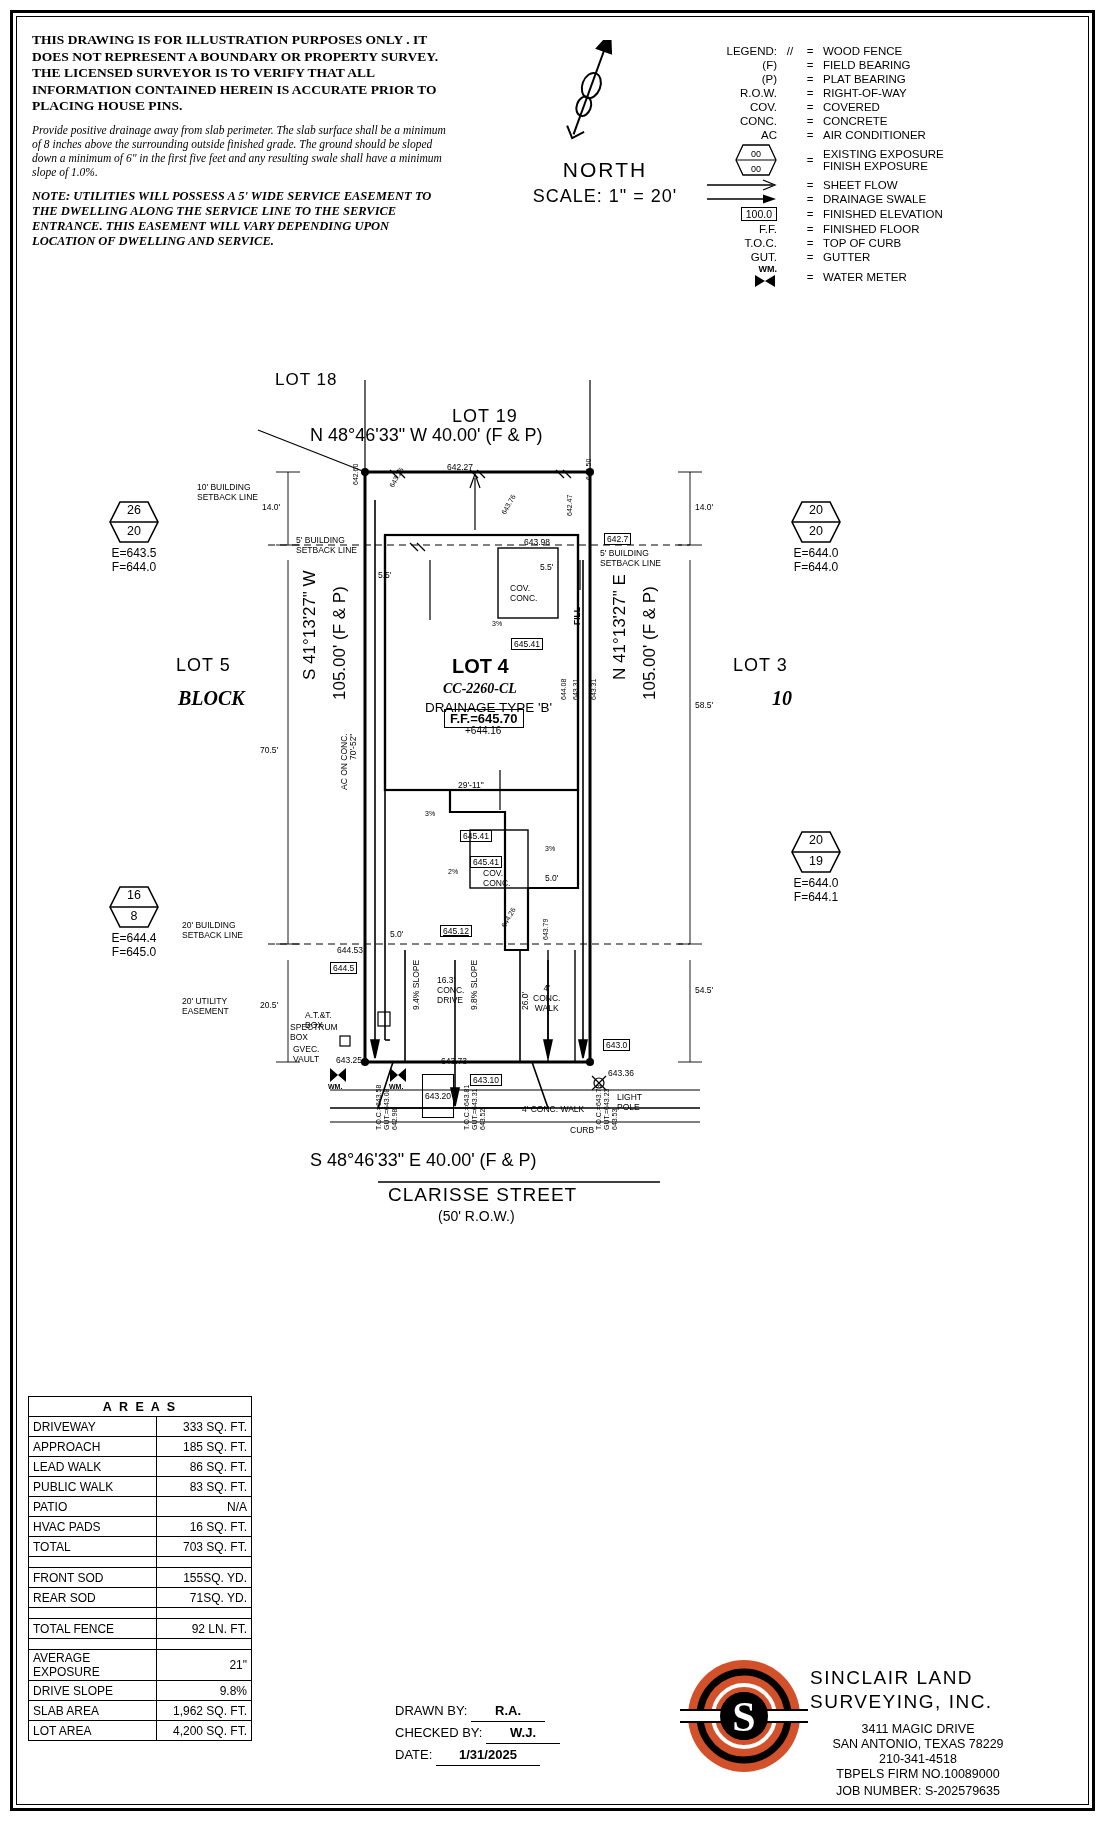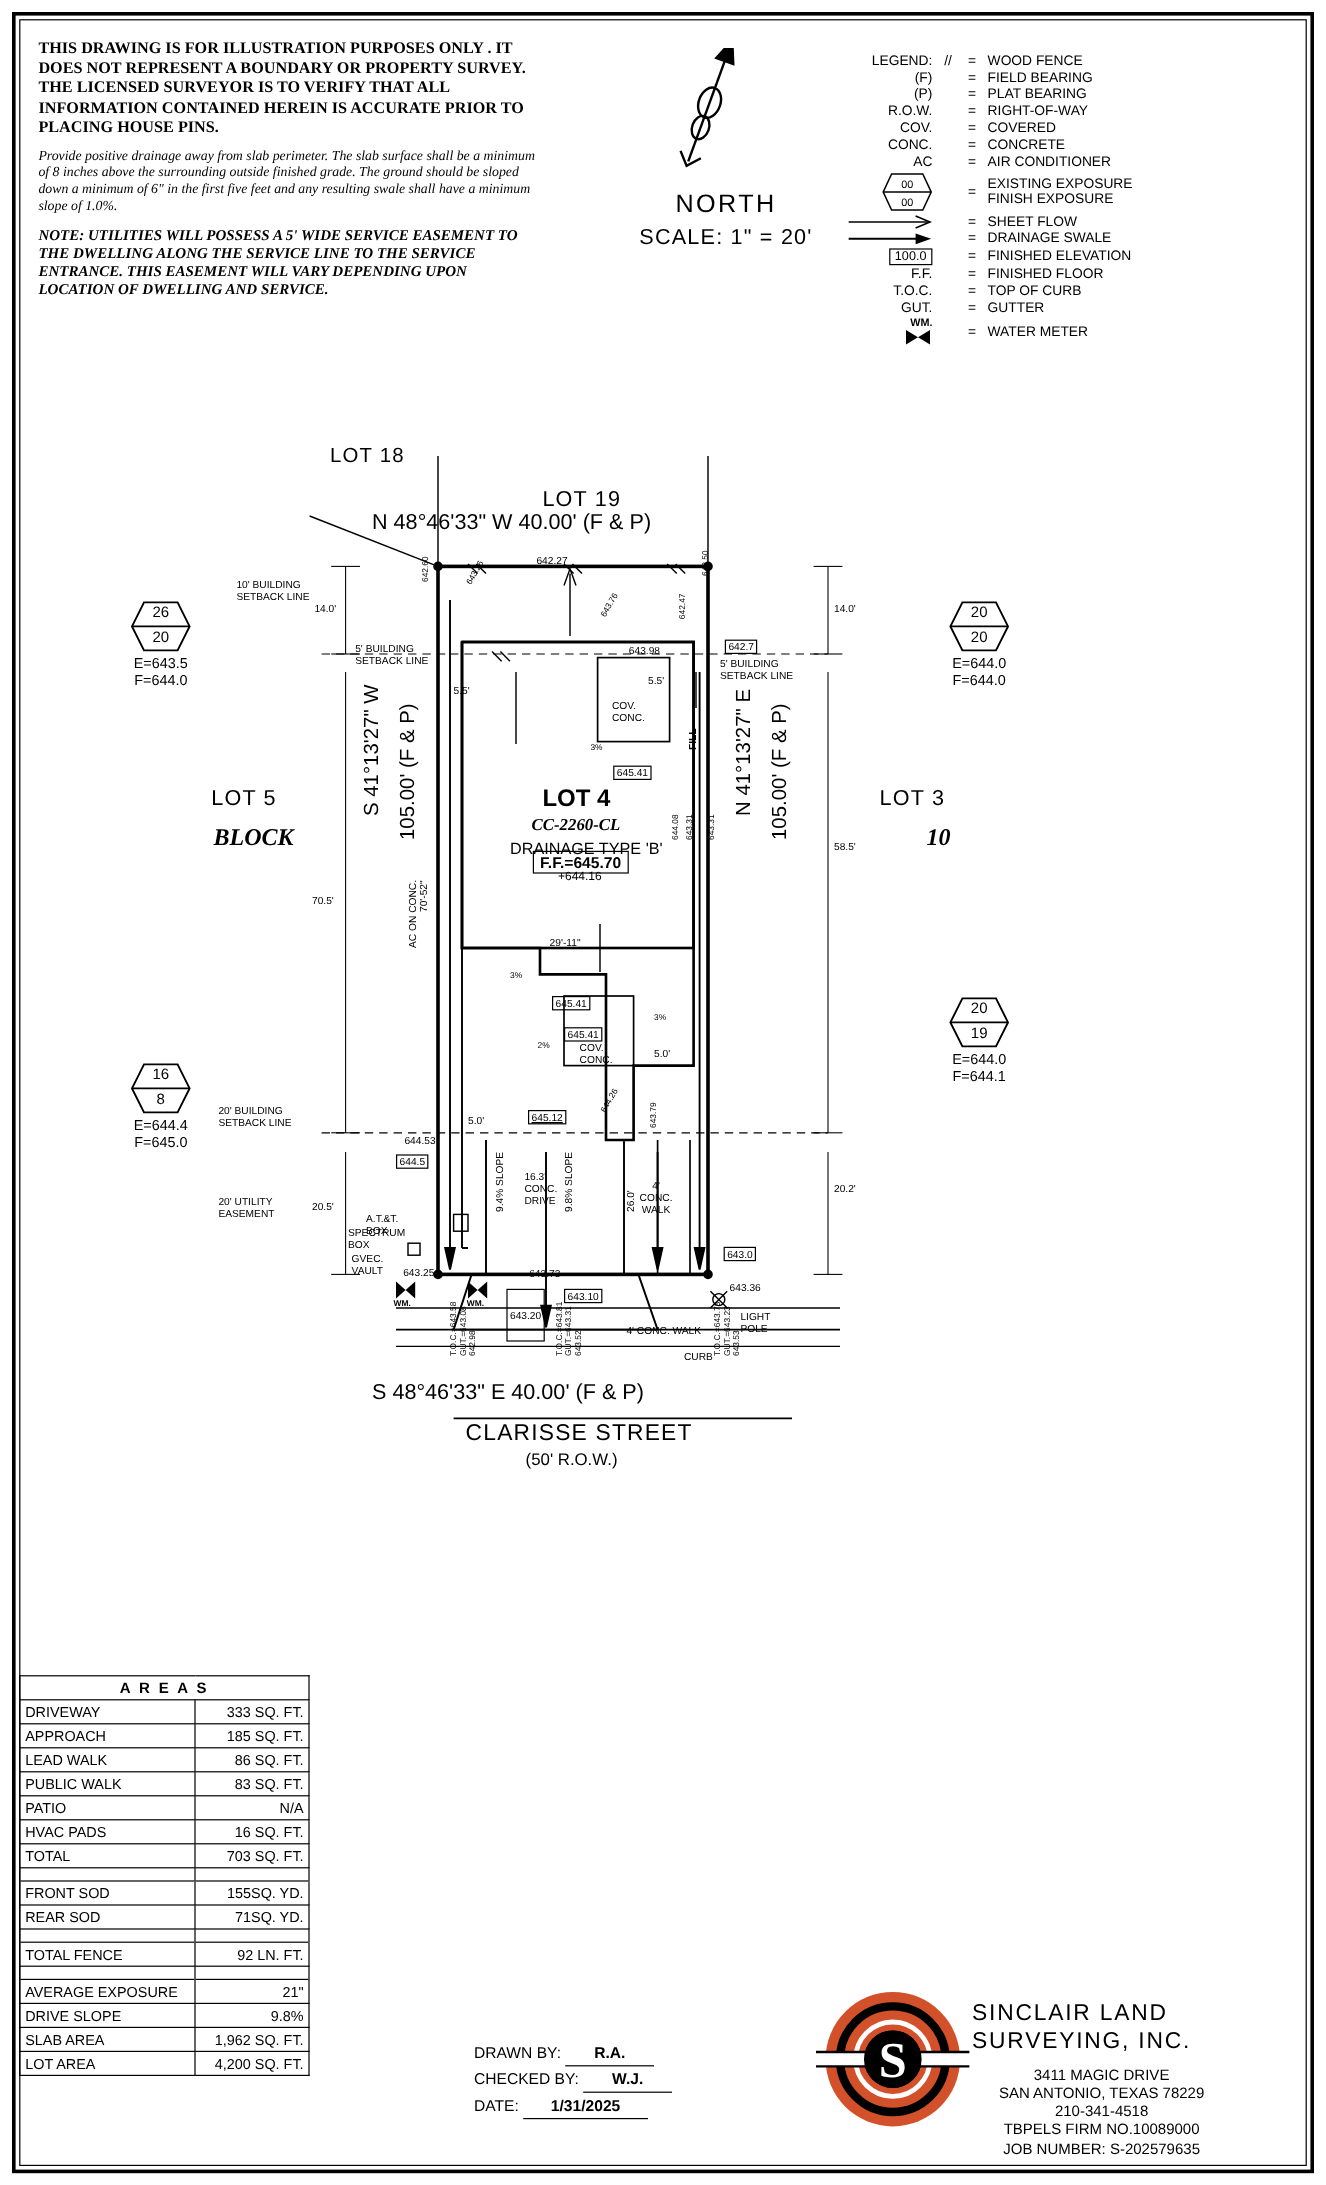--- a/index.html
+++ b/index.html
@@ -34,21 +34,21 @@
   .xtiny{font-size:7px;}
 
   
   .hexbadge{position:absolute;width:52px;}
   .hexbadge .hex{position:relative;width:52px;height:44px;}
   .hexbadge .hex svg{position:absolute;left:0;top:0;}
   .hexbadge .hnum{position:absolute;width:52px;text-align:center;font-size:12.5px;}
   .hexbadge .ef{margin-top:2px;text-align:center;font-size:12px;line-height:14px;}
 
   
-  #areas{position:absolute;left:16px;top:1396px;width:242px;border:1.5px solid #000;border-collapse:collapse;}
+  #areas{position:absolute;left:28px;top:1396px;width:224px;border:1.5px solid #000;border-collapse:collapse;}
   #areas td{border:1px solid #000;font-size:12px;padding:1px 4px;height:17px;}
   #areas td.r{text-align:right;width:86px;}
   #areas .hdr{text-align:center;font-weight:bold;letter-spacing:2px;font-size:12.5px;}
   #areas tr.spacer td{height:8px;border-left:1.5px solid #000;border-right:1.5px solid #000;border-top:none;border-bottom:none;}
 
   
   #titleblock{position:absolute;left:360px;top:1592px;width:250px;text-align:center;font-family:"Liberation Serif",serif;font-weight:bold;font-style:italic;font-size:15px;line-height:19px;}
   #signblock{position:absolute;left:395px;top:1700px;font-size:13px;line-height:21px;}
   #signblock .ul{display:inline-block;border-bottom:1.2px solid #000;min-width:74px;text-align:center;font-weight:bold;}
 
@@ -349,21 +349,21 @@
   <div class="txt tiny" style="left:296px;top:535px;line-height:10px;">5' BUILDING<br>SETBACK LINE</div>
   <div class="txt tiny" style="left:600px;top:548px;line-height:10px;">5' BUILDING<br>SETBACK LINE</div>
   <div class="txt tiny" style="left:182px;top:920px;line-height:10px;">20' BUILDING<br>SETBACK LINE</div>
   <div class="txt tiny" style="left:182px;top:996px;line-height:10px;">20' UTILITY<br>EASEMENT</div>
 
   <div class="txt tiny" style="left:262px;top:502px;">14.0'</div>
   <div class="txt tiny" style="left:260px;top:745px;">70.5'</div>
   <div class="txt tiny" style="left:260px;top:1000px;">20.5'</div>
   <div class="txt tiny" style="left:695px;top:502px;">14.0'</div>
   <div class="txt tiny" style="left:695px;top:700px;">58.5'</div>
-  <div class="txt tiny" style="left:695px;top:985px;">20.2'</div>
+  <div class="txt tiny" style="left:695px;top:985px;">54.5'</div>
 
   <div class="txt tiny" style="left:378px;top:570px;">5.5'</div>
   <div class="txt tiny" style="left:540px;top:562px;">5.5'</div>
   <div class="txt tiny" style="left:545px;top:873px;">5.0'</div>
   <div class="txt tiny" style="left:390px;top:929px;">5.0'</div>
 
   <div class="txt tiny" style="left:458px;top:780px;">29'-11"</div>
   <div class="txt tiny" style="left:348px;top:760px;transform:rotate(-90deg);transform-origin:left top;">70'-52"</div>
   <div class="txt tiny" style="left:520px;top:1010px;transform:rotate(-90deg);transform-origin:left top;">26.0'</div>
 

